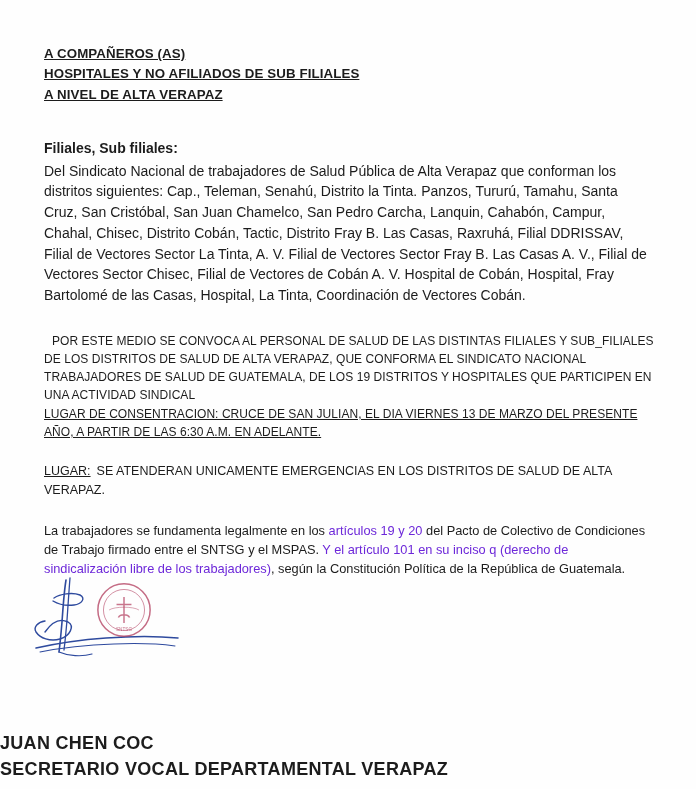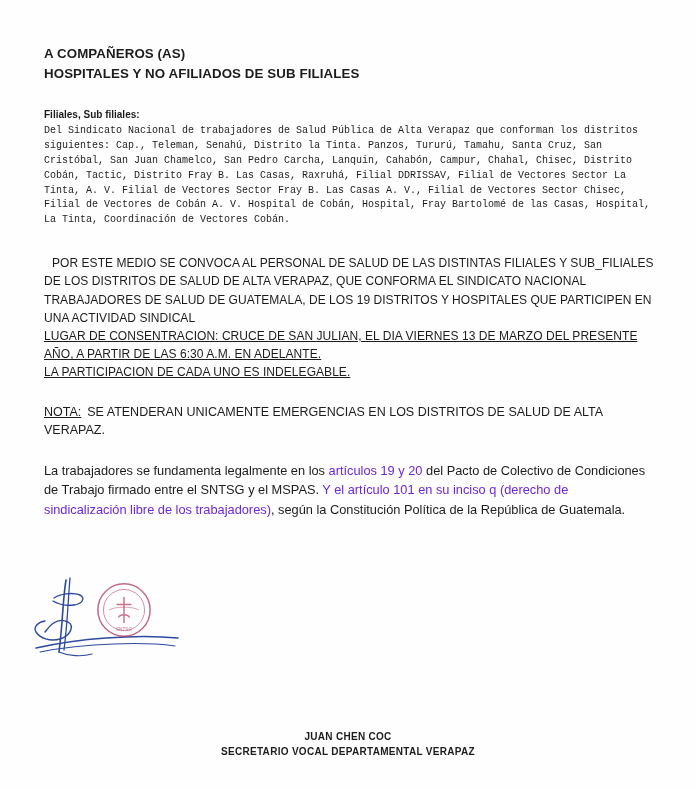--- a/index.html
+++ b/index.html
@@ -29,35 +29,35 @@
     width: 610px;
   }
 
   
   .header-block {
     font-size: 13.3px;
     font-weight: bold;
     line-height: 1.53;
     letter-spacing: 0.1px;
   }
-  .header-block div { white-space: nowrap; }
+  .header-block div { white-space: nowrap; text-decoration: underline; }
 
   
   .filiales {
-    margin-top: 23px;
-    font-size: 10px;
+    margin-top: 33px;
+    font-size: 14px;
     line-height: 1.48;
     text-align: left;
   }
   .filiales .f-title {
     font-weight: bold;
     display: block;
     margin-bottom: 2px;
   }
-  .filiales .f-body { display: block; font-family: Liberation Mono, monospace; }
+  .filiales .f-body { display: block; }
 
   
   .convoca {
     margin-top: 26px;
     font-size: 12px;
     line-height: 1.52;
     letter-spacing: 0.05px;
   }
   .convoca .p1 { display: block; text-indent: 8px; }
   .u { text-decoration: underline; margin-top: 45px; }
@@ -104,51 +104,51 @@
     width: 56px;
     height: 56px;
   }
 
   
   .footer {
     position: absolute;
     left: 0;
     top: 730px;
     width: 696px;
-    text-align: center;
-    font-size: 10px;
+    text-align: left;
+    font-size: 18px;
     font-weight: bold;
     line-height: 1.45;
     letter-spacing: 0.3px;
   }
   .footer div { display: block; }
 </style>
 </head>
 <body>
 
 <div class="page">
   <div class="content">
 
     <div class="header-block">
       <div>A COMPAÑEROS (AS)</div>
       <div>HOSPITALES Y NO AFILIADOS DE SUB FILIALES</div>
+      <div>A NIVEL DE ALTA VERAPAZ</div>
     </div>
 
     <div class="filiales">
       <span class="f-title">Filiales, Sub filiales:</span>
       <span class="f-body">Del Sindicato Nacional de trabajadores de Salud Pública de Alta Verapaz que conforman los distritos siguientes: Cap., Teleman, Senahú, Distrito la Tinta. Panzos, Tururú, Tamahu, Santa Cruz, San Cristóbal, San Juan Chamelco, San Pedro Carcha, Lanquin, Cahabón, Campur, Chahal, Chisec, Distrito Cobán, Tactic, Distrito Fray B. Las Casas, Raxruhá, Filial DDRISSAV, Filial de Vectores Sector La Tinta, A. V. Filial de Vectores Sector Fray B. Las Casas A. V., Filial de Vectores Sector Chisec, Filial de Vectores de Cobán A. V. Hospital de Cobán, Hospital, Fray Bartolomé de las Casas, Hospital, La Tinta, Coordinación de Vectores Cobán.</span>
     </div>
 
     <div class="convoca">
       <span class="p1">POR ESTE MEDIO SE CONVOCA AL PERSONAL DE SALUD DE LAS DISTINTAS FILIALES Y SUB_FILIALES DE LOS DISTRITOS DE SALUD DE ALTA VERAPAZ, QUE CONFORMA EL SINDICATO NACIONAL TRABAJADORES DE SALUD DE GUATEMALA, DE LOS 19 DISTRITOS Y HOSPITALES QUE PARTICIPEN EN UNA ACTIVIDAD SINDICAL </span><span class="u">LUGAR DE CONSENTRACION:  CRUCE DE SAN JULIAN, EL DIA VIERNES 13 DE MARZO DEL PRESENTE AÑO, A PARTIR DE LAS 6:30 A.M. EN ADELANTE.</span>
-      <span class="participacion">LA PARTICIPACION DE CADA UNO ES INDELEGABLE.</span>
     </div>
 
     <div class="nota">
-      <span class="nota-label">NOTA:</span><span class="nota-text">SE ATENDERAN UNICAMENTE EMERGENCIAS EN LOS DISTRITOS DE SALUD DE ALTA VERAPAZ.</span>
+      <span class="nota-label">LUGAR:</span><span class="nota-text">SE ATENDERAN UNICAMENTE EMERGENCIAS EN LOS DISTRITOS DE SALUD DE ALTA VERAPAZ.</span>
     </div>
 
     <div class="fundamento">
       <span>La trabajadores se fundamenta legalmente en los </span><span class="red">artículos 19 y 20</span><span> del Pacto de Colectivo de Condiciones de Trabajo firmado entre el SNTSG y el MSPAS. </span><span class="red">Y el artículo 101 en su inciso q (derecho de sindicalización libre de los trabajadores)</span><span>, según la Constitución Política de la República de Guatemala.</span>
     </div>
 
   </div>
 
   <div class="sig-area">
     <svg class="sig-svg" width="190" height="110" viewBox="0 0 190 110">

